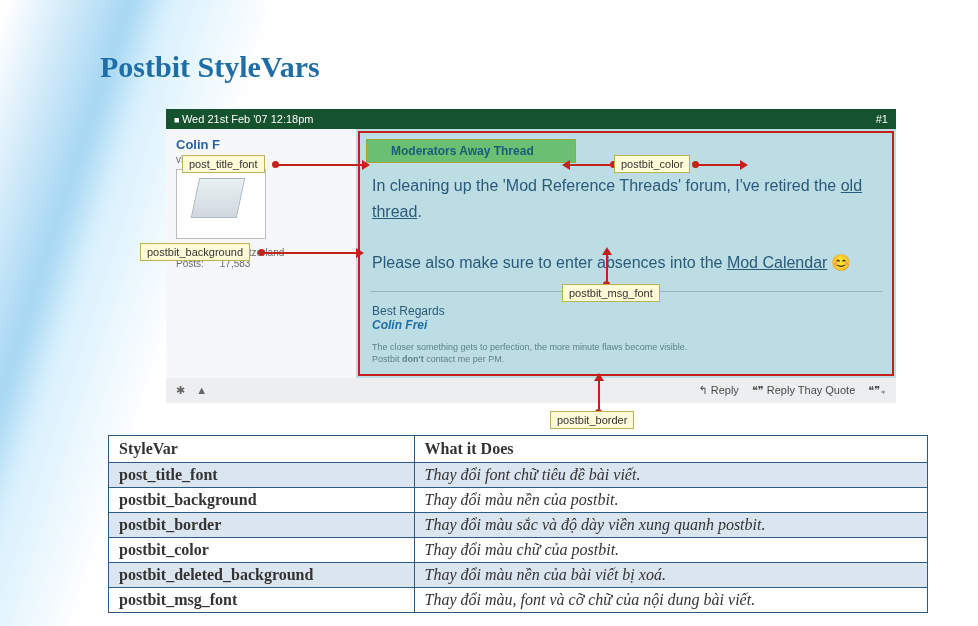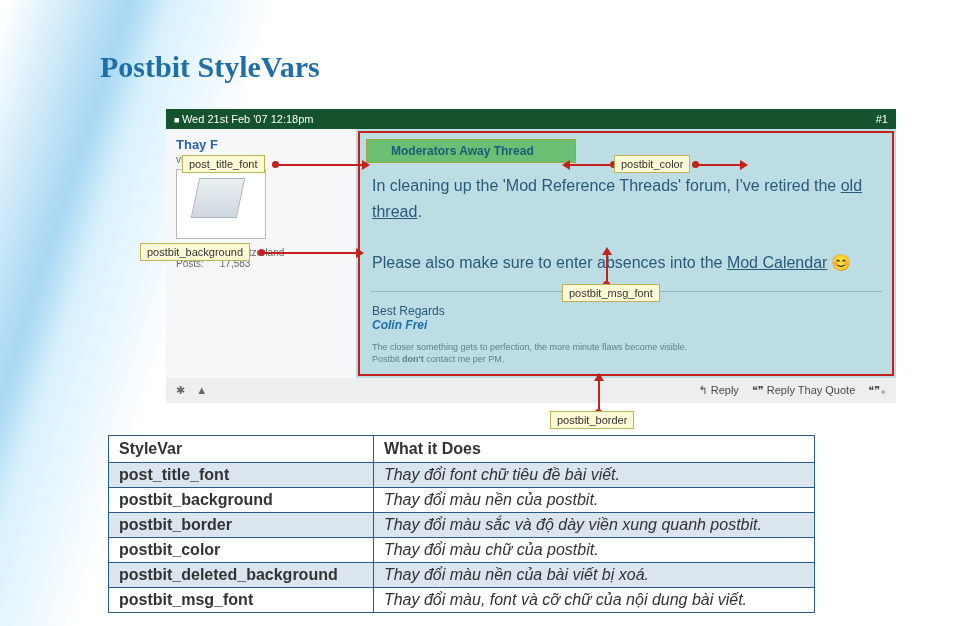--- a/index.html
+++ b/index.html
@@ -28,21 +28,21 @@
   .regards .name{color:#1f6ea8;font-style:italic;font-weight:bold}
   .fine{font-size:9px;color:#5d808a;padding:0 12px 8px;line-height:1.3}
   .post-foot{background:#eceeef;padding:6px 10px;display:flex;justify-content:space-between;align-items:center;font-size:11px;color:#4a4a4a}
   .foot-left span{margin-right:8px;color:#666}
   .foot-right .action{margin-left:10px}
   .callout{position:absolute;background:#fffbd6;border:1px solid #bdb152;padding:2px 6px;font-size:11px;color:#333;z-index:5;white-space:nowrap}
   .arrow{position:absolute;z-index:4}
   .arrow .line{position:absolute;background:#c4211d}
   .arrow .dot{position:absolute;width:7px;height:7px;background:#c4211d;border-radius:50%}
   .arrow .head{position:absolute;width:0;height:0}
-  .tbl{width:707px;margin:32px 0 0 8px;border:1px solid #2a5a86;border-collapse:collapse;font-family:Liberation Sans, sans-serif;font-size:16px}
+  .tbl{width:820px;margin:32px 0 0 8px;border:1px solid #2a5a86;border-collapse:collapse;font-family:Liberation Serif, serif;font-size:16px}
   .tbl th{text-align:left;font-weight:bold;padding:4px 10px;border:1px solid #2a5a86;background:#fff}
   .tbl td{padding:3px 10px;border:1px solid #2a5a86}
   .tbl td.sv{font-weight:bold}
   .tbl td.desc{font-style:italic}
   .tbl tr.alt td{background:#dae5ef}
 </style>
 </head>
 <body>
 
 <div class="bg-wave"></div>
@@ -51,21 +51,21 @@
   <h1>Postbit StyleVars</h1>
 
   <div class="postbit-area">
     <div class="post">
       <div class="post-head">
         <span class="date">Wed 21st Feb '07 12:18pm</span>
         <span>#1</span>
       </div>
       <div class="post-body">
         <div class="col-left">
-          <div class="username">Thay F</div>
+          <div class="username">Colin F</div>
           <div class="utitle">vBulletin</div>
           <div class="avatar"></div>
           <div class="meta-row">
             <span>Location:</span>
             <span>Switzerland</span>
           </div>
           <div class="meta-row">
             <span>Posts:</span>
             <span>17,583</span>
           </div>

